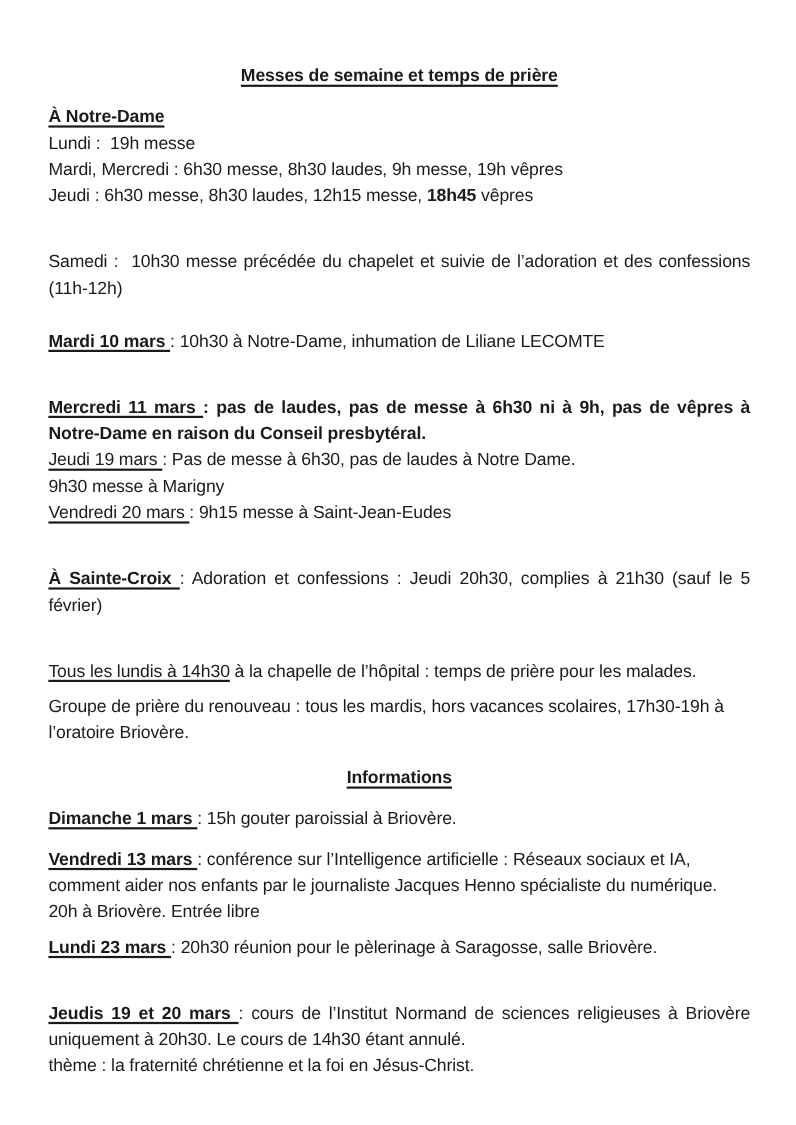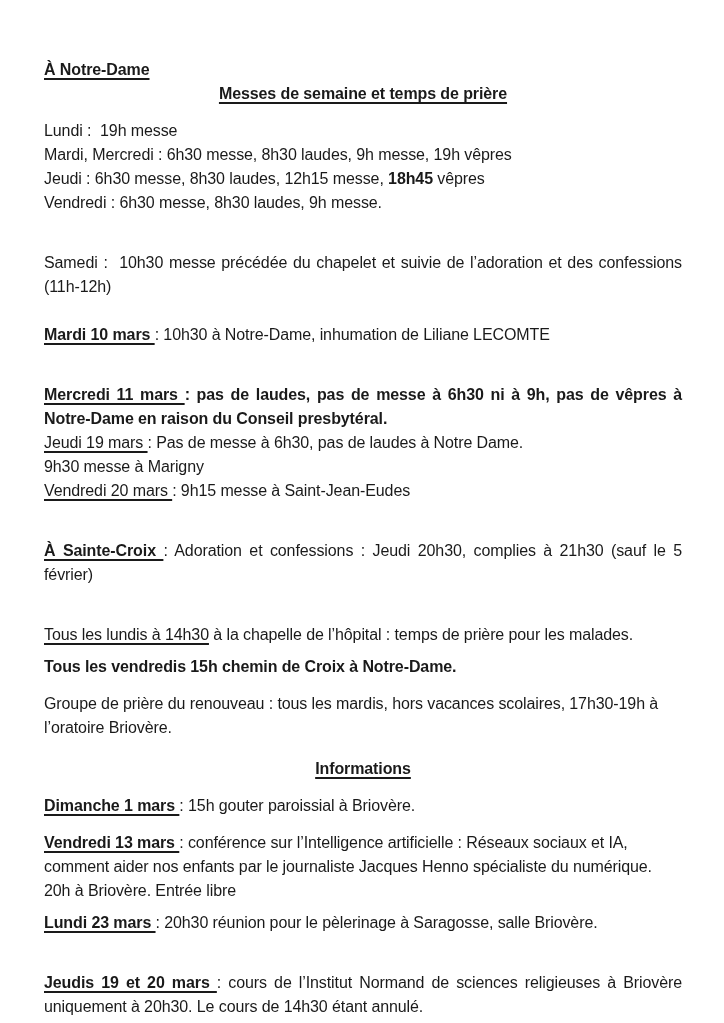--- a/index.html
+++ b/index.html
@@ -38,35 +38,33 @@
     text-decoration: underline;
     text-decoration-thickness: 1.6px;
     text-underline-offset: 3px;
   }
 </style>
 </head>
 <body>
 
 <main class="page">
   <div>
+      <p class="para align-center gap-md"><span class="b u">Messes de semaine et temps de prière</span></p>
       <p class="para align-left gap-0"><span class="b u"> À Notre-Dame</span></p>
-      <p class="para align-center gap-md"><span class="b u">Messes de semaine et temps de prière</span></p>
       <p class="para align-left gap-0"><span class="">Lundi :&nbsp; 19h messe</span></p>
       <p class="para align-left gap-0"><span class="">Mardi, Mercredi : 6h30 messe, 8h30 laudes, 9h messe, 19h vêpres</span></p>
       <p class="para align-left gap-0"><span class="">Jeudi : 6h30 messe, 8h30 laudes, 12h15 messe, </span><span class="b ">18h45</span><span class=""> vêpres</span></p>
-      <p class="para align-left gap-0"><span class="">Vendredi : 6h30 messe, 8h30 laudes, 9h messe.</span></p>
       <p class="para align-justify gap-xl"><span class="">Samedi :&nbsp; 10h30 messe précédée du chapelet et suivie de l’adoration et des confessions (11h-12h)</span></p>
       <p class="para align-left gap-0"><span class="b u">Mardi 10 mars </span><span class="">: 10h30 à Notre-Dame, inhumation de Liliane LECOMTE</span></p>
       <p class="para align-justify gap-0"><span class="b u">Mercredi 11 mars </span><span class="b ">: pas de laudes, pas de messe à 6h30 ni à 9h, pas de vêpres à Notre-Dame en raison du Conseil presbytéral.</span></p>
       <p class="para align-left gap-0"><span class="u">Jeudi 19 mars </span><span class="">: Pas de messe à 6h30, pas de laudes à Notre Dame.</span></p>
       <p class="para align-left gap-0"><span class="">9h30 messe à Marigny</span></p>
       <p class="para align-left gap-md"><span class="u">Vendredi 20 mars </span><span class="">: 9h15 messe à Saint-Jean-Eudes</span></p>
       <p class="para align-justify gap-sm"><span class="b u">À Sainte-Croix </span><span class="">: Adoration et confessions : Jeudi 20h30, complies à 21h30 (sauf le 5 février)</span></p>
       <p class="para align-justify gap-sm"><span class="u">Tous les lundis à 14h30</span><span class=""> à la chapelle de l’hôpital : temps de prière pour les malades.</span></p>
-      <p class="para align-left gap-md"><span class="b ">Tous les vendredis 15h chemin de Croix à Notre-Dame.</span></p>
       <p class="para align-left gap-lg"><span class="">Groupe de prière du renouveau : tous les mardis, hors vacances scolaires, 17h30-19h à l’oratoire Briovère.</span></p>
       <p class="para align-center gap-md"><span class="b u">Informations</span></p>
       <p class="para align-left gap-md"><span class="b u">Dimanche 1 mars </span><span class="">: 15h gouter paroissial à Briovère.</span></p>
       <p class="para align-left gap-sm"><span class="b u">Vendredi 13 mars </span><span class="">: conférence sur l’Intelligence artificielle : Réseaux sociaux et IA, comment aider nos enfants par le journaliste Jacques Henno spécialiste du numérique. 20h à Briovère. Entrée libre</span></p>
       <p class="para align-left gap-md"><span class="b u">Lundi 23 mars </span><span class="">: 20h30 réunion pour le pèlerinage à Saragosse, salle Briovère.</span></p>
       <p class="para align-justify gap-0"><span class="b u">Jeudis 19 et 20 mars </span><span class="">: cours de l’Institut Normand de sciences religieuses à Briovère uniquement à 20h30. Le cours de 14h30 étant annulé.</span></p>
       <p class="para align-left gap-0"><span class="">thème : la fraternité chrétienne et la foi en Jésus-Christ.</span></p>
     </div>
 </main>
 

